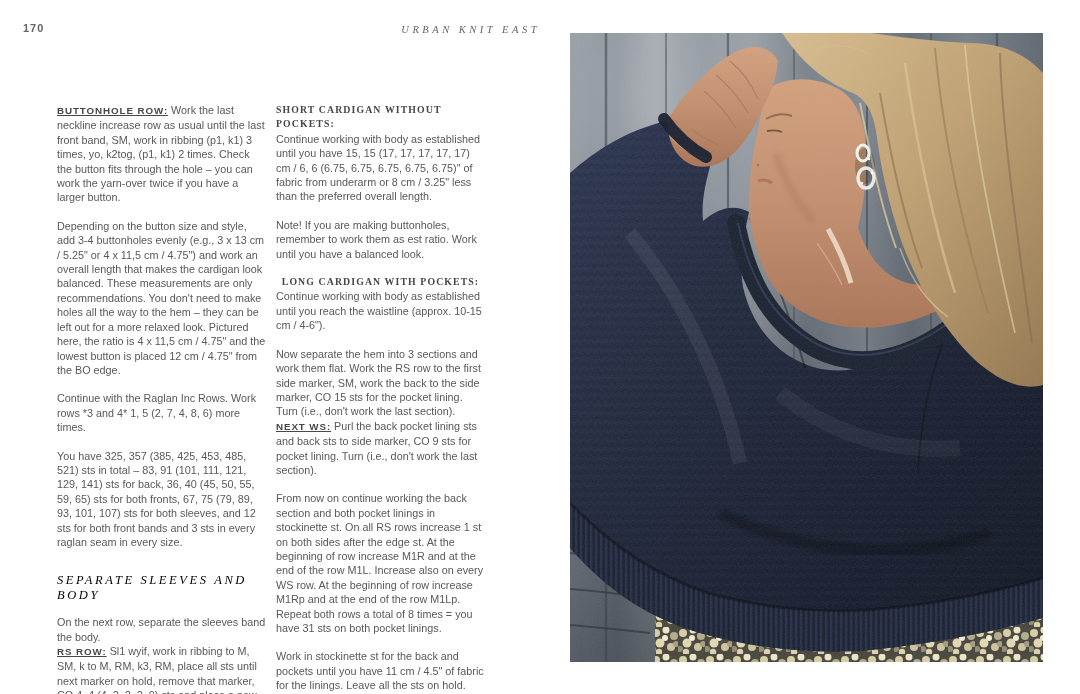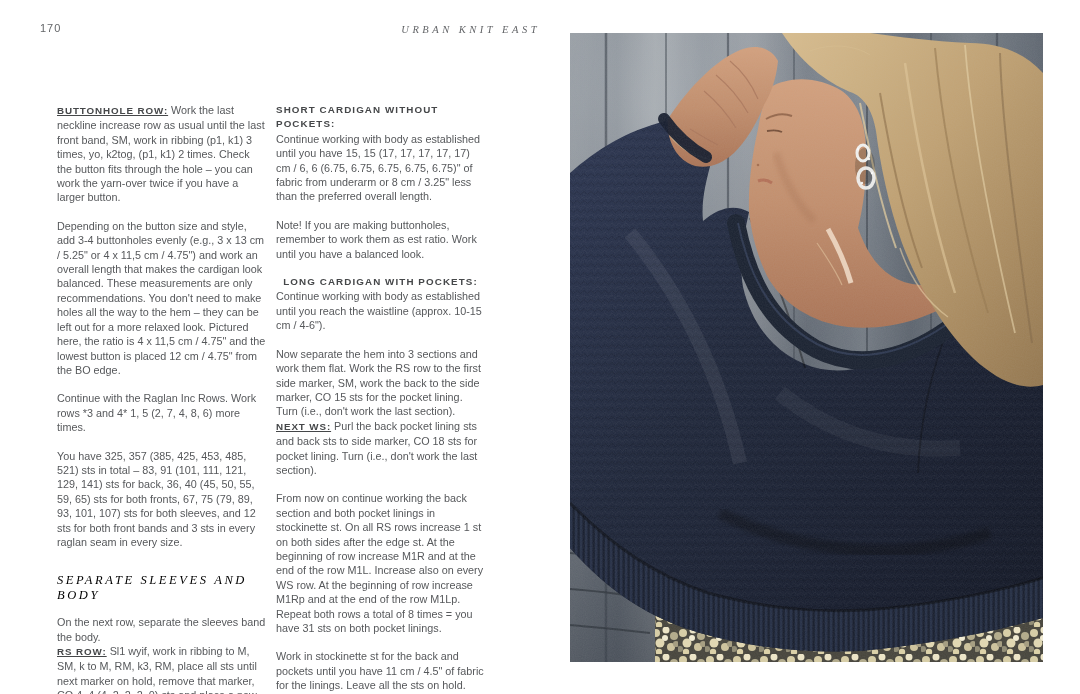--- a/index.html
+++ b/index.html
@@ -1,28 +1,28 @@
 <!DOCTYPE html>
 <html><head>
 <meta charset="utf-8">
 <style>
   html,body{margin:0;padding:0;background:#ffffff;}
   body{width:1080px;height:694px;position:relative;overflow:hidden;
        font-family:"Liberation Sans",sans-serif;color:#56585b;}
-  .pageno{position:absolute;left:40px;top:22px;font-size:11px;letter-spacing:1px;color:#636568;}
+  .pageno{position:absolute;left:23px;top:22px;font-size:11px;letter-spacing:1px;color:#636568;font-weight:bold;}
   .runhead{position:absolute;left:0;top:24px;width:540px;text-align:right;
            font-family:"Liberation Serif",serif;font-style:italic;font-size:10.5px;
            letter-spacing:3.5px;color:#636568;}
   .col{position:absolute;top:103px;width:209px;font-size:10.8px;line-height:14.4px;color:#56585b;}
   .col1{left:57px;}
   .col2{left:276px;}
   .col p{margin:0 0 14px 0;}
   .col p.tight{margin-bottom:0;}
   .lead{font-weight:bold;font-size:9.8px;letter-spacing:0.9px;color:#454749;text-decoration:underline;}
-  .subhead{font-weight:bold;font-size:9.8px;letter-spacing:1.1px;color:#454749;margin:0;line-height:14.4px;}
+  .subhead{font-weight:bold;font-size:9.8px;letter-spacing:1.1px;color:#454749;margin:0;line-height:14.4px;font-family:Liberation Serif, serif;}
   .subhead.mt{margin-top:9px;text-align:center;}
   .section-heading{font-family:"Liberation Serif",serif;font-style:italic;font-weight:normal;
                    font-size:12.5px;letter-spacing:2.6px;color:#000000;margin:24px 0 13px 0;}
   figure.photo{position:absolute;left:570px;top:33px;width:473px;height:629px;margin:0;padding:0;}
   figure.photo svg{display:block;}
 </style>
 </head>
 <body>
 
 <div class="pageno">170</div>
@@ -39,21 +39,21 @@
 
 </div>
 
 <div class="col col2">
   <h4 class="subhead">SHORT CARDIGAN WITHOUT POCKETS:</h4>
   <p>Continue working with body as established until you have 15, 15 (17, 17, 17, 17, 17) cm / 6, 6 (6.75, 6.75, 6.75, 6.75, 6.75)" of fabric from underarm or 8 cm / 3.25" less than the preferred overall length.</p>
   <p>Note! If you are making buttonholes, remember to work them as est ratio. Work until you have a balanced look.</p>
   <h4 class="subhead mt">LONG CARDIGAN WITH POCKETS:</h4>
   <p>Continue working with body as established until you reach the waistline (approx. 10-15 cm / 4-6").</p>
   <p class="tight">Now separate the hem into 3 sections and work them flat. Work the RS row to the first side marker, SM, work the back to the side marker, CO 15 sts for the pocket lining. Turn (i.e., don't work the last section).</p>
-  <p><span class="lead">NEXT WS:</span><span> Purl the back pocket lining sts and back sts to side marker, CO 18 sts for pocket lining. Turn (i.e., don't work the last section).</span></p>
+  <p><span class="lead">NEXT WS:</span><span> Purl the back pocket lining sts and back sts to side marker, CO 9 sts for pocket lining. Turn (i.e., don't work the last section).</span></p>
   <p>From now on continue working the back section and both pocket linings in stockinette st. On all RS rows increase 1 st on both sides after the edge st. At the beginning of row increase M1R and at the end of the row M1L. Increase also on every WS row. At the beginning of row increase M1Rp and at the end of the row M1Lp. Repeat both rows a total of 8 times = you have 31 sts on both pocket linings.</p>
   <p>Work in stockinette st for the back and pockets until you have 11 cm / 4.5" of fabric for the linings. Leave all the sts on hold.</p>
 </div>
 
 <figure class="photo">
 <svg viewBox="0 0 473 629" width="473" height="629" xmlns="http://www.w3.org/2000/svg">
   <defs>
     <linearGradient id="wallG" x1="0" y1="0" x2="1" y2="0">
       <stop offset="0" stop-color="#8a9198"></stop>
           <stop offset="0.1" stop-color="#747c85"></stop>

